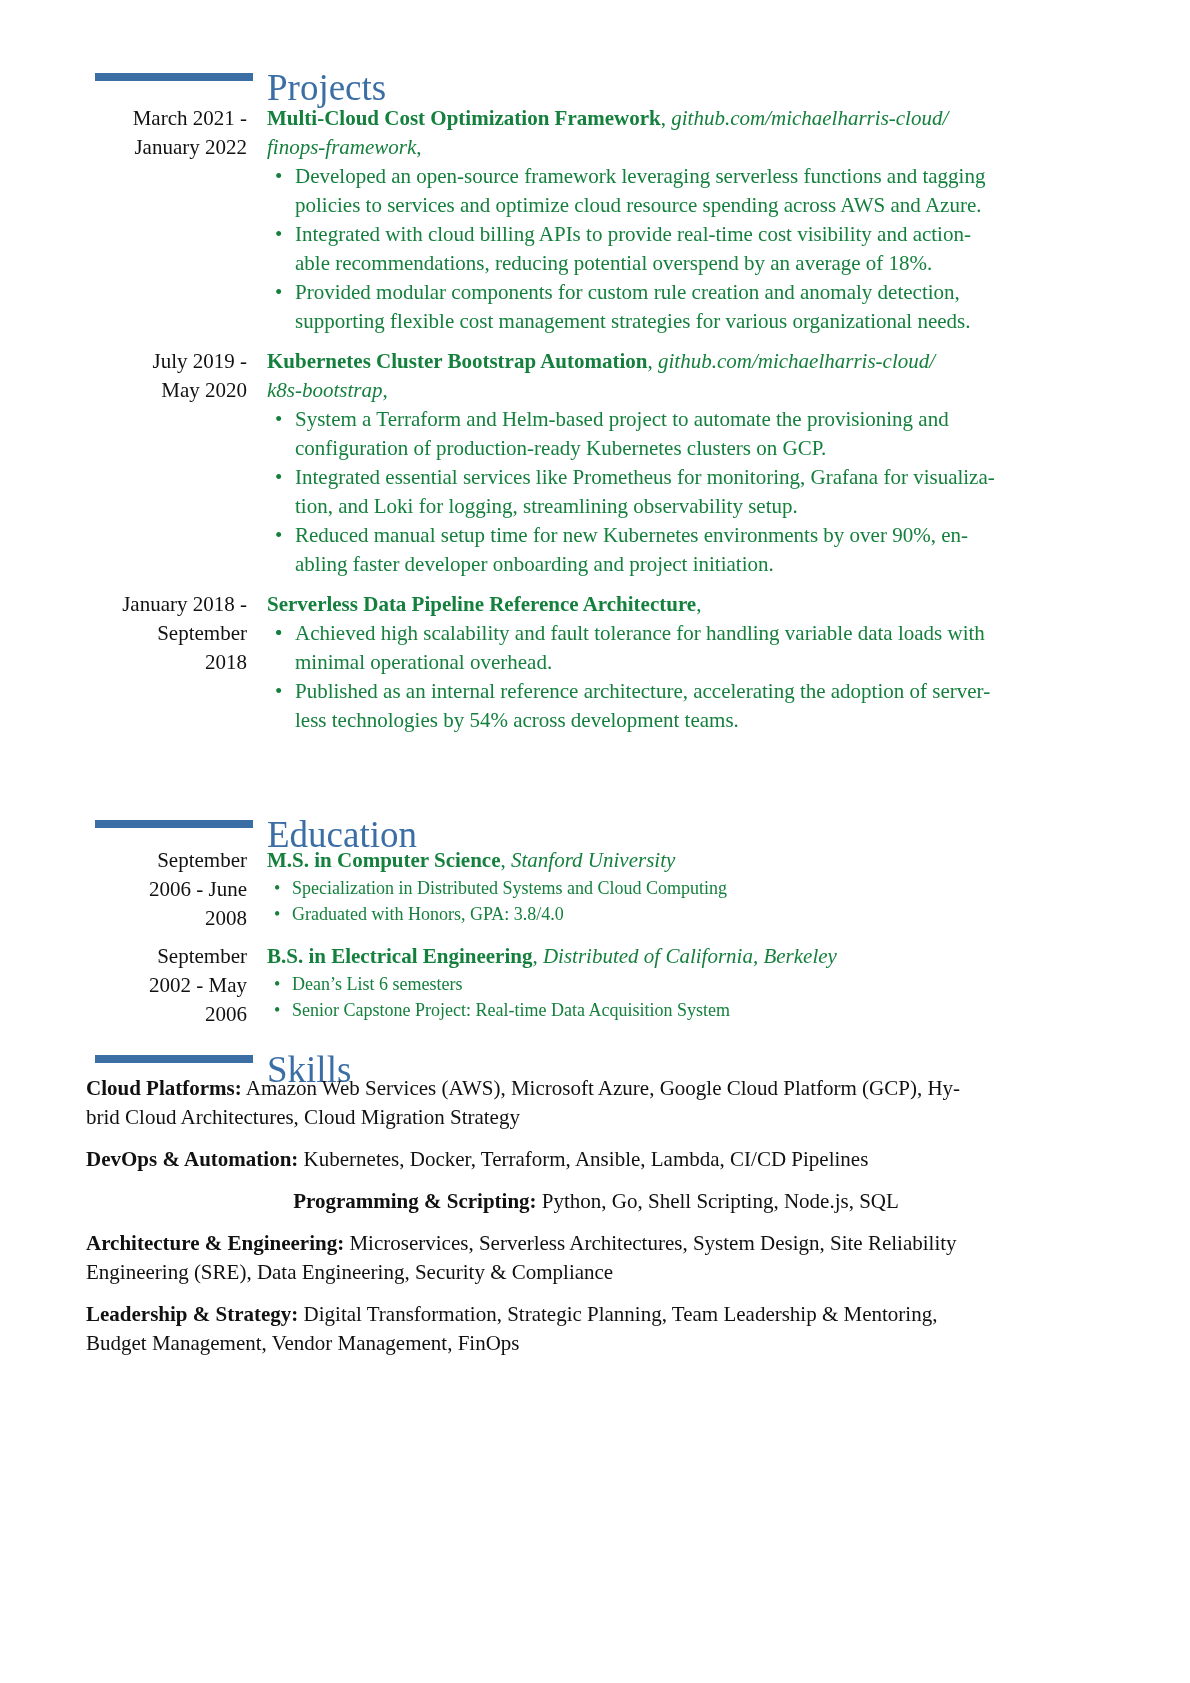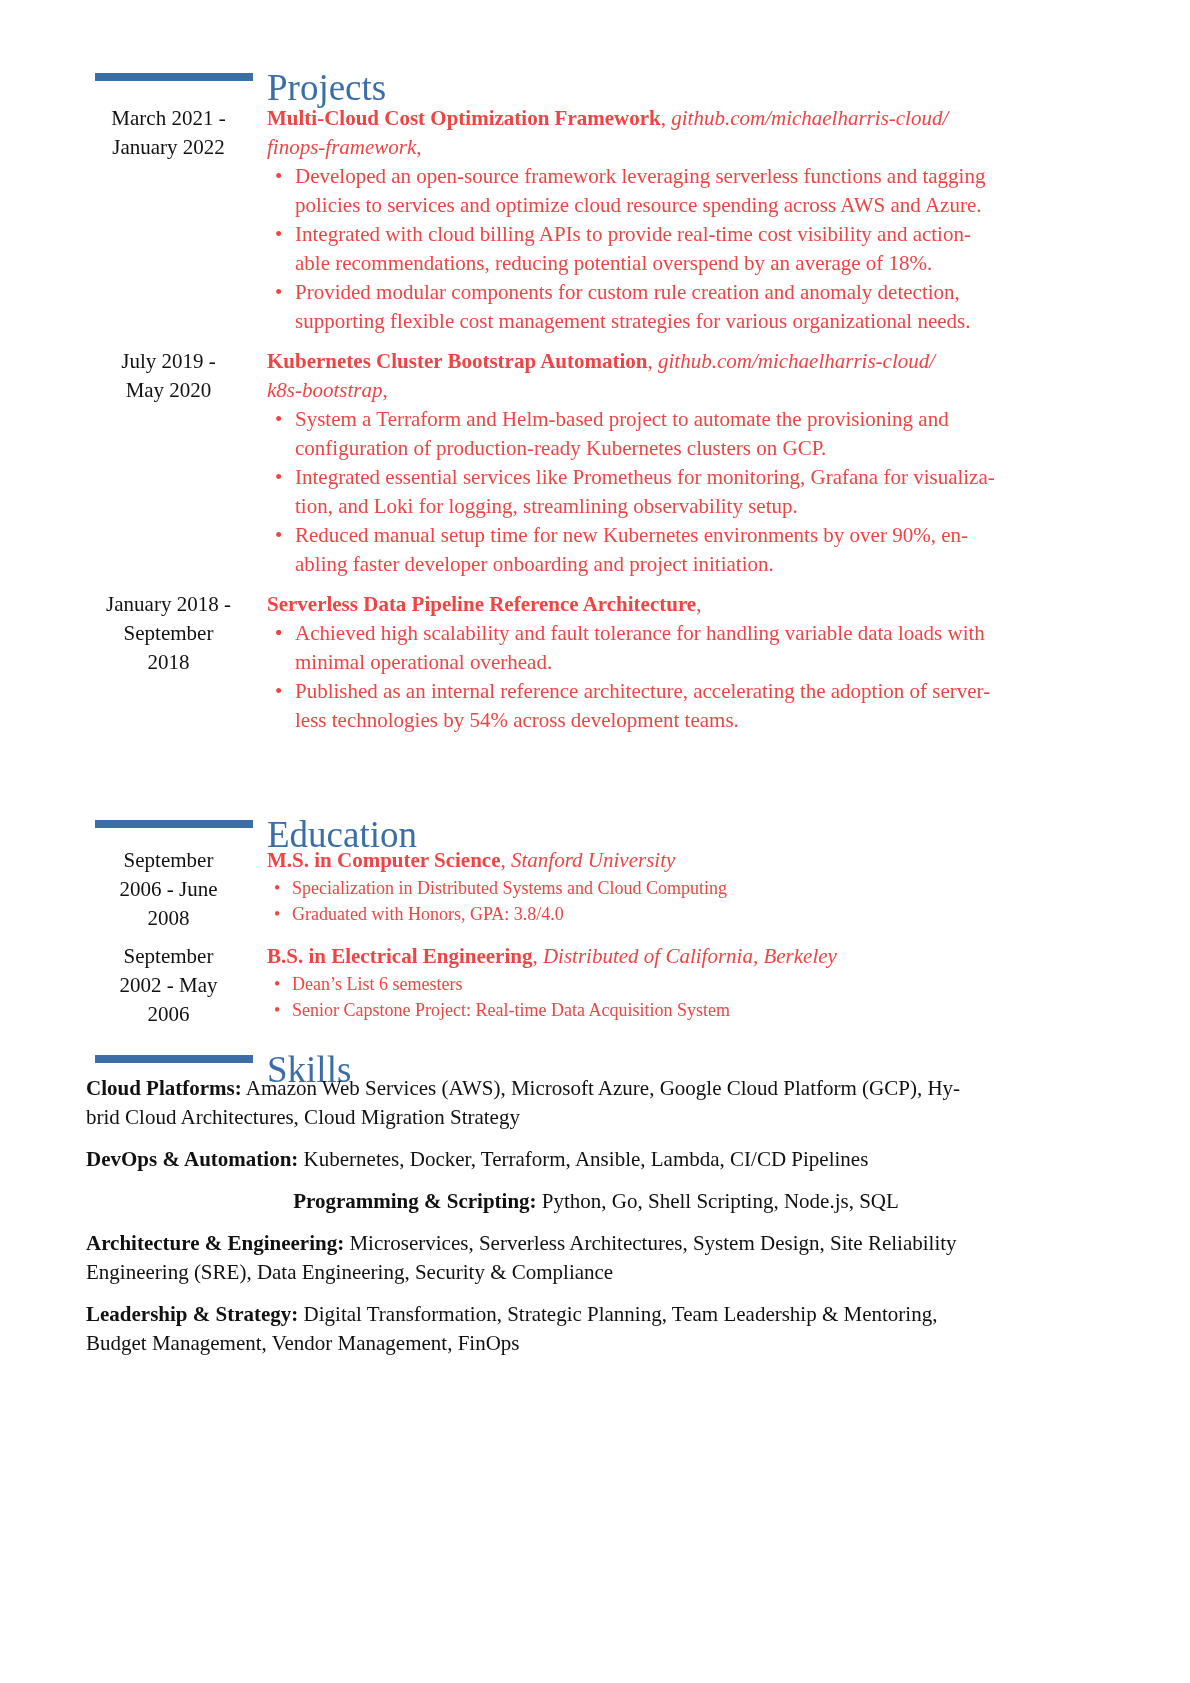--- a/index.html
+++ b/index.html
@@ -50,35 +50,35 @@
     }
     .entry {
       position: absolute;
       left: 0;
       width: 1190px;
     }
     .entry-date {
       position: absolute;
       left: 90px;
       width: 157px;
-      text-align: center;
+      text-align: right;
       font-family: "Liberation Serif", "DejaVu Serif", serif;
       font-size: 21px;
       line-height: 29px;
       color: #111;
     }
     .entry-date span { display: block; }
     .entry-body {
       position: absolute;
       left: 267px;
       width: 840px;
       font-family: "Liberation Serif", "DejaVu Serif", serif;
       font-size: 21px;
       line-height: 29px;
-      color: #ef4444;
+      color: #15803d;
     }
     .entry-title { font-weight: bold; }
     .entry-link { font-style: italic; }
     .entry-line { display: block; white-space: nowrap; }
     ul.bullets {
       list-style: none;
       margin: 0;
       padding: 0;
     }
     ul.bullets li {

